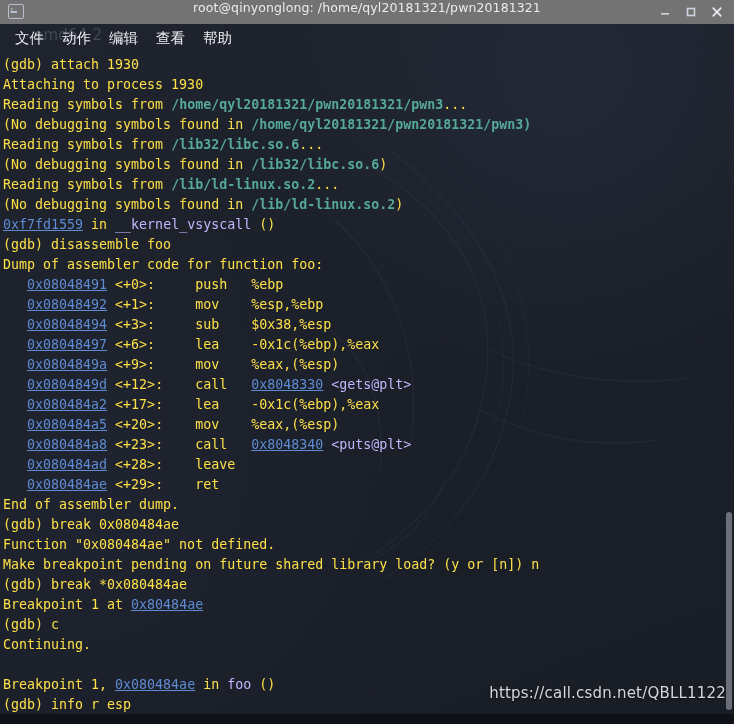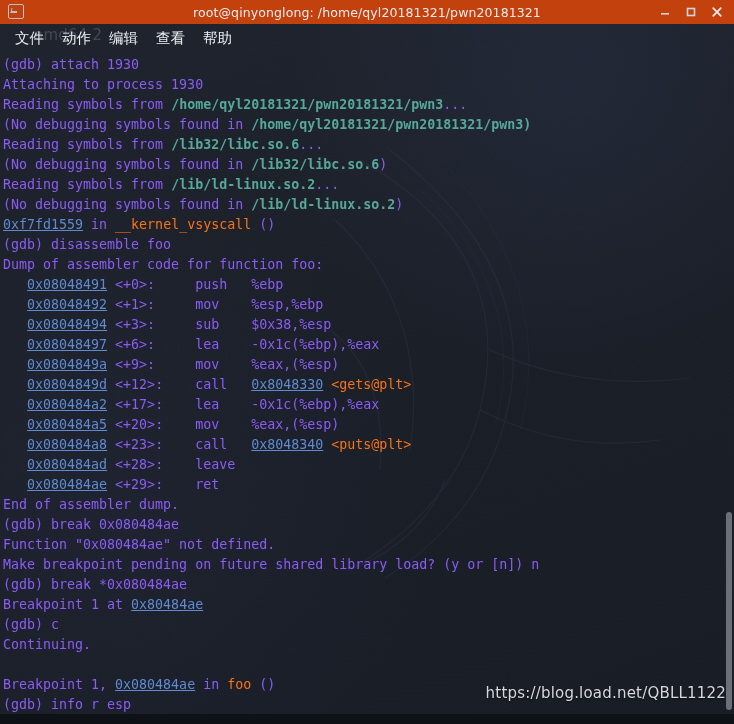--- a/index.html
+++ b/index.html
@@ -55,23 +55,22 @@
     position: absolute;
     inset: 0;
     display: flex;
     flex-direction: column;
   }
 
   .titlebar {
     position: relative;
     height: 24px;
     flex: 0 0 24px;
-    background: #c2410c;
-    display: flex;
-    align-items: center;
+    background: #737373;
+    display: flex;
     justify-content: center;
   }
   .title-text {
     color: #e9ebf0;
     font-family: "DejaVu Sans", "Liberation Sans", sans-serif;
     font-size: 12.5px;
     letter-spacing: 0.1px;
     white-space: nowrap;
   }
   .app-icon {
@@ -153,24 +152,24 @@
   .term-lines {
     font-family: "DejaVu Sans Mono", "Liberation Mono", monospace;
     font-size: 13.3px;
     line-height: 20px;
     white-space: pre;
     color: #e2e5eb;
   }
   .tl { height: 20px; }
 
   
-  .c-def   { color: #8b5cf6; }
+  .c-def   { color: #fde047; }
   .c-blue  { color: #5f8bd2; text-decoration: underline; }   
   .c-teal  { color: #56a89a; font-weight: bold; }   
-  .c-org   { color: #f97316; margin-top: 32px; }
+  .c-org   { color: #c4b5fd; margin-top: 32px; }
 
   
   .scrollbar-track {
     position: absolute;
     right: 0;
     top: 0;
     bottom: 0;
     width: 11px;
   }
   .scrollbar-thumb {
@@ -267,16 +266,16 @@
     <div class="terminal">
       <div class="term-lines" id="term-lines"><div class="tl"><span class="c-def">(gdb) attach 1930</span></div><div class="tl"><span class="c-def">Attaching to process 1930</span></div><div class="tl"><span class="c-def">Reading symbols from </span><span class="c-teal">/home/qyl20181321/pwn20181321/pwn3</span><span class="c-def">...</span></div><div class="tl"><span class="c-def">(No debugging symbols found in </span><span class="c-teal">/home/qyl20181321/pwn20181321/pwn3</span><span class="c-teal">)</span></div><div class="tl"><span class="c-def">Reading symbols from </span><span class="c-teal">/lib32/libc.so.6</span><span class="c-def">...</span></div><div class="tl"><span class="c-def">(No debugging symbols found in </span><span class="c-teal">/lib32/libc.so.6</span><span class="c-def">)</span></div><div class="tl"><span class="c-def">Reading symbols from </span><span class="c-teal">/lib/ld-linux.so.2</span><span class="c-def">...</span></div><div class="tl"><span class="c-def">(No debugging symbols found in </span><span class="c-teal">/lib/ld-linux.so.2</span><span class="c-def">)</span></div><div class="tl"><span class="c-blue">0xf7fd1559</span><span class="c-def"> in </span><span class="c-org">__kernel_vsyscall</span><span class="c-def"> ()</span></div><div class="tl"><span class="c-def">(gdb) disassemble foo</span></div><div class="tl"><span class="c-def">Dump of assembler code for function foo:</span></div><div class="tl"><span class="c-def">   </span><span class="c-blue">0x08048491</span><span class="c-def"> &lt;+0&gt;:     push   %ebp</span></div><div class="tl"><span class="c-def">   </span><span class="c-blue">0x08048492</span><span class="c-def"> &lt;+1&gt;:     mov    %esp,%ebp</span></div><div class="tl"><span class="c-def">   </span><span class="c-blue">0x08048494</span><span class="c-def"> &lt;+3&gt;:     sub    $0x38,%esp</span></div><div class="tl"><span class="c-def">   </span><span class="c-blue">0x08048497</span><span class="c-def"> &lt;+6&gt;:     lea    -0x1c(%ebp),%eax</span></div><div class="tl"><span class="c-def">   </span><span class="c-blue">0x0804849a</span><span class="c-def"> &lt;+9&gt;:     mov    %eax,(%esp)</span></div><div class="tl"><span class="c-def">   </span><span class="c-blue">0x0804849d</span><span class="c-def"> &lt;+12&gt;:    call   </span><span class="c-blue">0x8048330</span><span class="c-def"> </span><span class="c-org">&lt;gets@plt&gt;</span></div><div class="tl"><span class="c-def">   </span><span class="c-blue">0x080484a2</span><span class="c-def"> &lt;+17&gt;:    lea    -0x1c(%ebp),%eax</span></div><div class="tl"><span class="c-def">   </span><span class="c-blue">0x080484a5</span><span class="c-def"> &lt;+20&gt;:    mov    %eax,(%esp)</span></div><div class="tl"><span class="c-def">   </span><span class="c-blue">0x080484a8</span><span class="c-def"> &lt;+23&gt;:    call   </span><span class="c-blue">0x8048340</span><span class="c-def"> </span><span class="c-org">&lt;puts@plt&gt;</span></div><div class="tl"><span class="c-def">   </span><span class="c-blue">0x080484ad</span><span class="c-def"> &lt;+28&gt;:    leave</span></div><div class="tl"><span class="c-def">   </span><span class="c-blue">0x080484ae</span><span class="c-def"> &lt;+29&gt;:    ret</span></div><div class="tl"><span class="c-def">End of assembler dump.</span></div><div class="tl"><span class="c-def">(gdb) break 0x080484ae</span></div><div class="tl"><span class="c-def">Function "0x080484ae" not defined.</span></div><div class="tl"><span class="c-def">Make breakpoint pending on future shared library load? (y or [n]) n</span></div><div class="tl"><span class="c-def">(gdb) break *0x080484ae</span></div><div class="tl"><span class="c-def">Breakpoint 1 at </span><span class="c-blue">0x80484ae</span></div><div class="tl"><span class="c-def">(gdb) c</span></div><div class="tl"><span class="c-def">Continuing.</span></div><div class="tl"><span class="c-def"></span></div><div class="tl"><span class="c-def">Breakpoint 1, </span><span class="c-blue">0x080484ae</span><span class="c-def"> in </span><span class="c-org">foo</span><span class="c-def"> ()</span></div><div class="tl"><span class="c-def">(gdb) info r esp</span></div><div class="tl"><span class="c-def">esp            0xffffd57c          0xffffd57c</span></div></div>
 
       <div class="scrollbar-track">
         <div class="scrollbar-thumb" id="sb-thumb" style="top: 460px; height: 198px;"></div>
       </div>
     </div>
 
   </div>
 
-  <div class="blog-watermark">https://blog.load.net/QBLL1122</div>
+  <div class="blog-watermark">https://call.csdn.net/QBLL1122</div>
   <div class="bottom-strip"></div>
 
 </div>
 
 </body></html>

